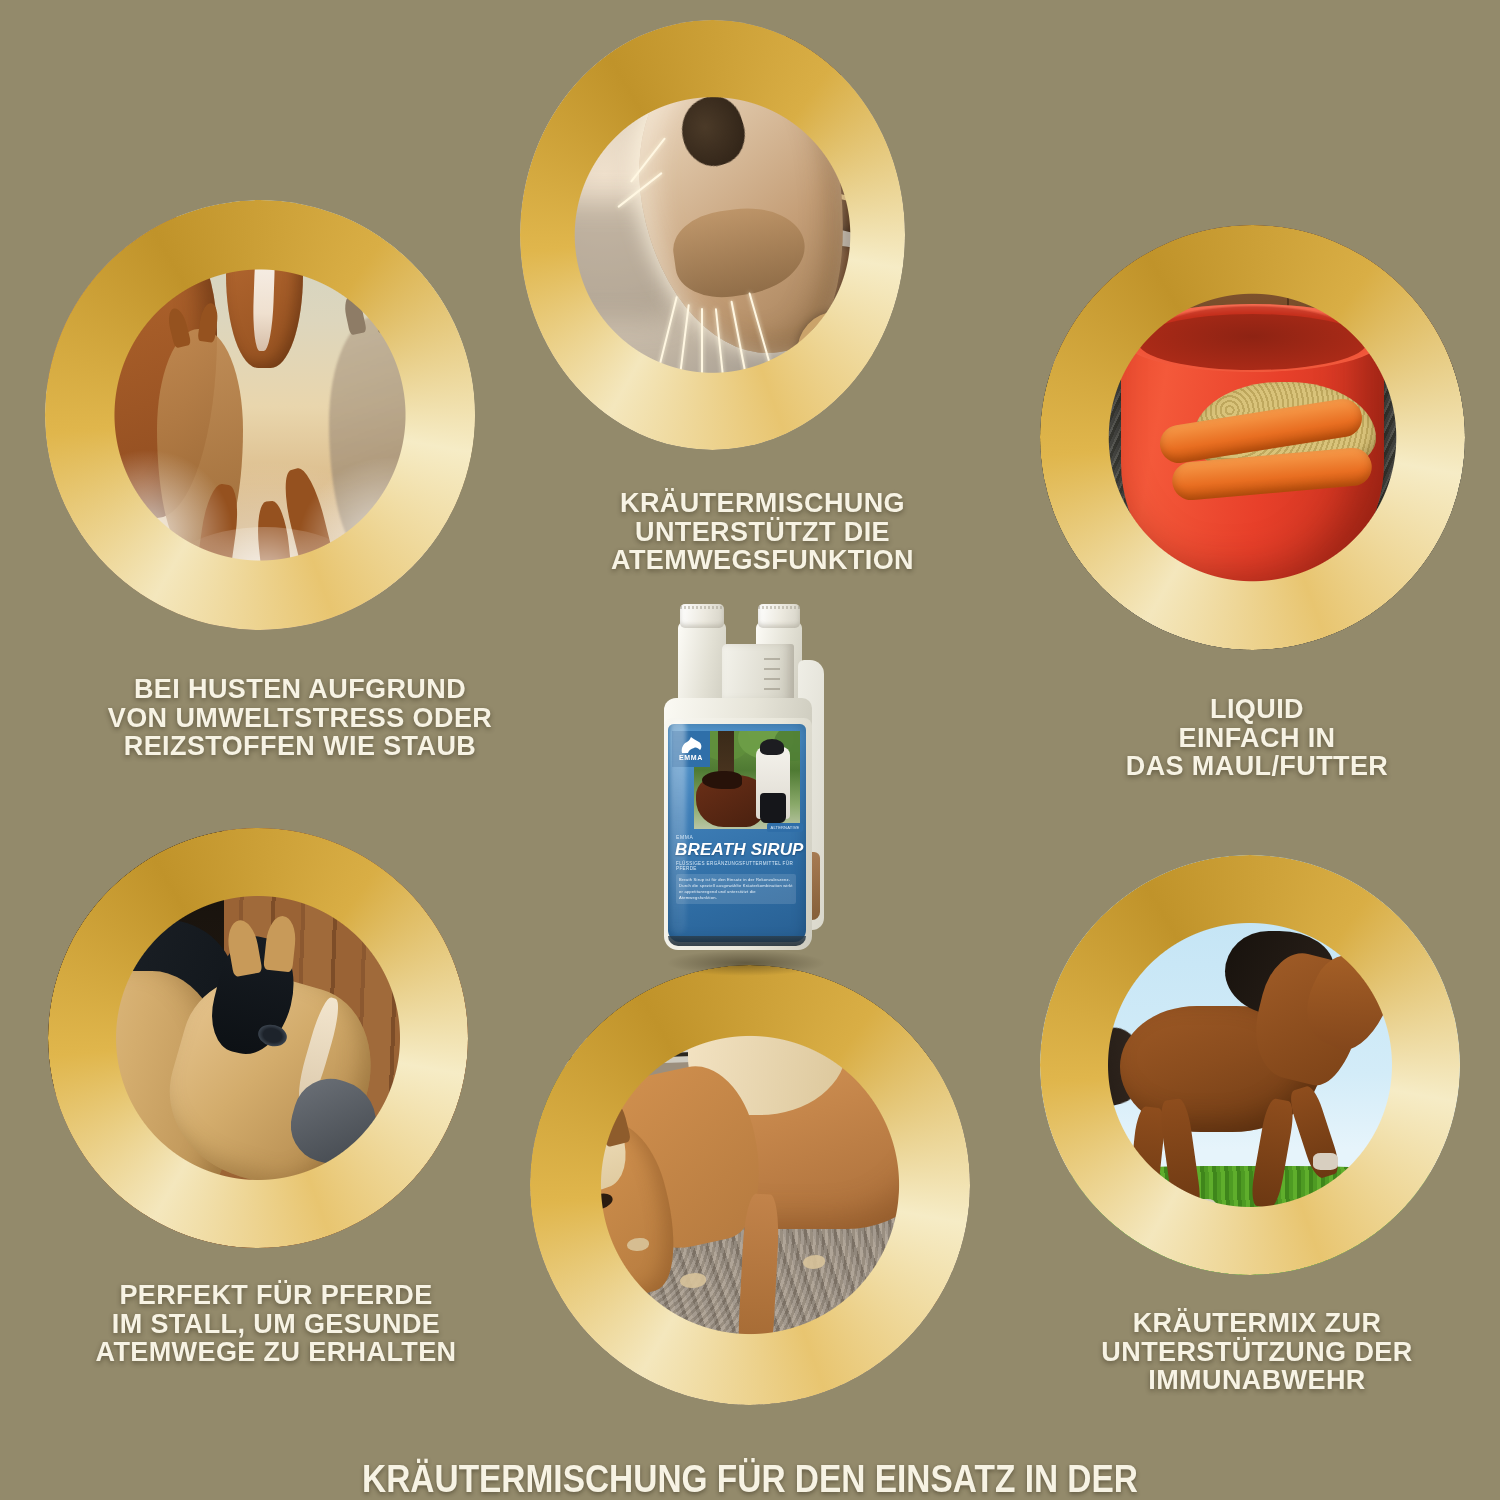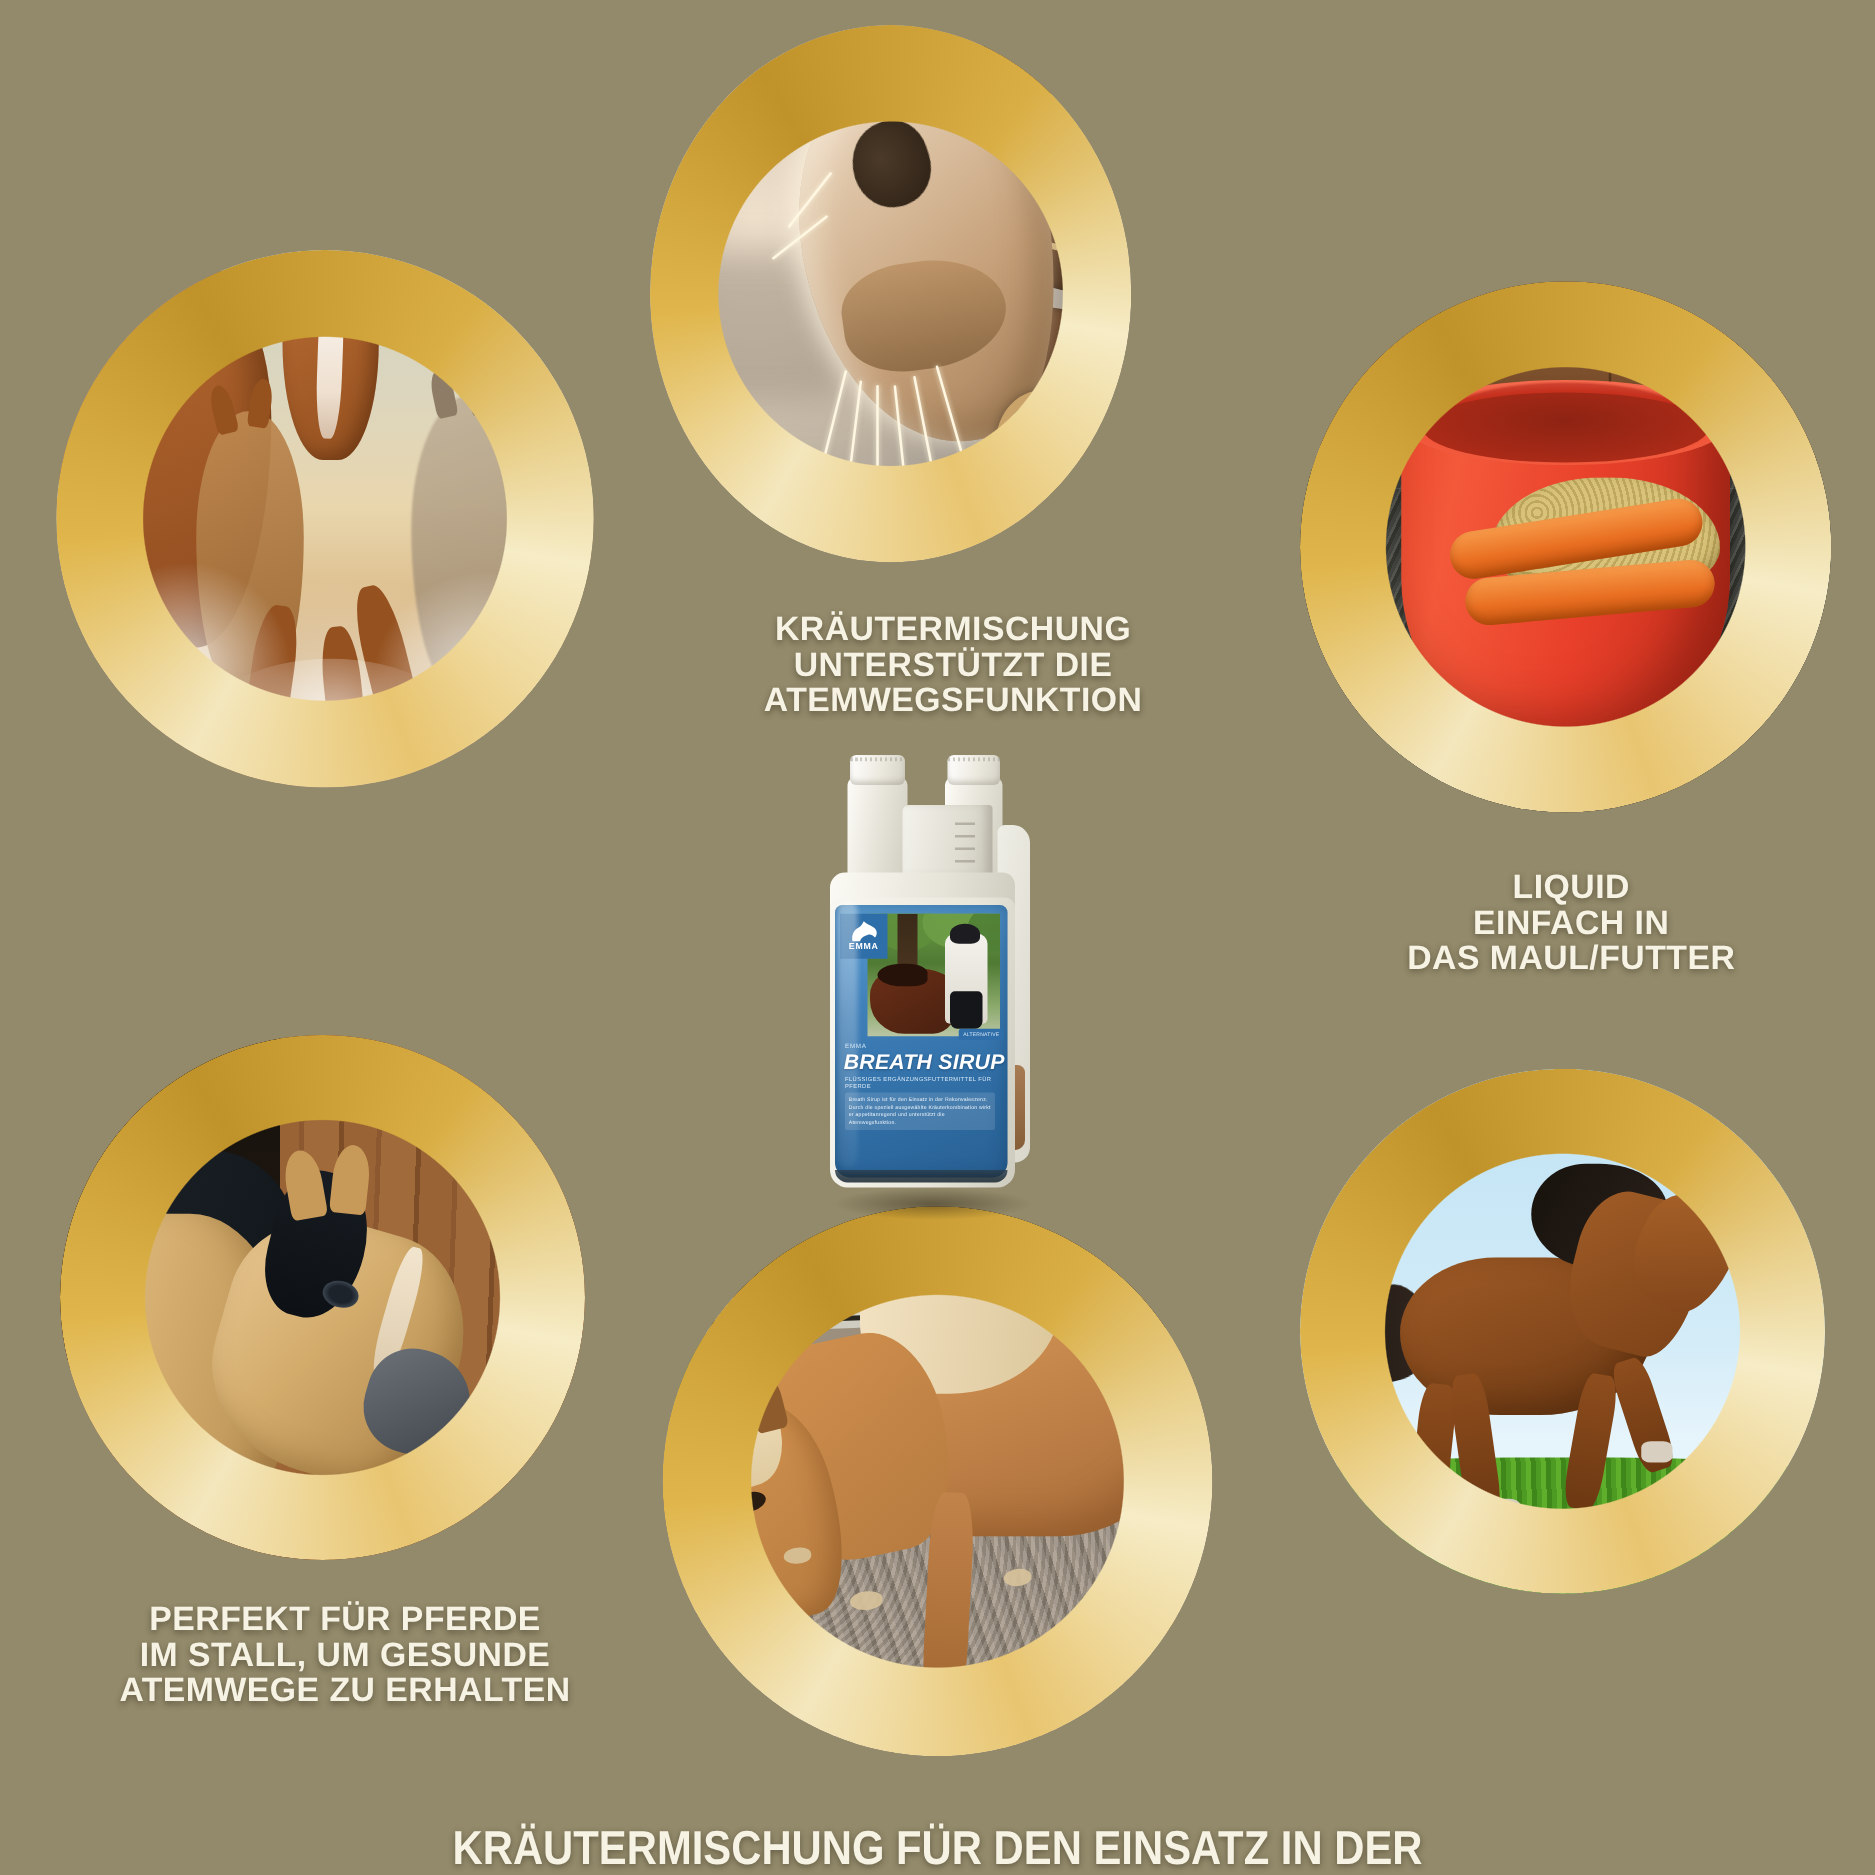--- a/index.html
+++ b/index.html
@@ -337,20 +337,23 @@
         <div class="g-leg" style="left:50%;top:70%;width:7%;height:26%;transform:rotate(-6deg);"></div>
         <div class="g-leg" style="left:58%;top:62%;width:8%;height:32%;transform:rotate(-14deg);"></div>
         <div class="g-dust" style="left:4%;top:58%;width:40%;height:40%;"></div>
         <div class="g-dust" style="left:58%;top:60%;width:44%;height:42%;"></div>
         <div class="g-dust" style="left:26%;top:76%;width:50%;height:28%;"></div>
       </div>
     </div>
     <div class="ring-solid" style="inset:0;"></div>
   </div>
 
+  <p class="txt txt-sm" style="left:0;top:648px;width:600px;">BEI HUSTEN AUFGRUND
+VON UMWELTSTRESS ODER
+REIZSTOFFEN WIE STAUB</p>
 
   <div class="circle" style="left:520px;top:20px;width:385px;height:430px;">
     <div class="photo">
       <div class="scene sc-muzzle">
         <div class="m-bg-blur"></div>
         <div class="m-halter" style="left:64%;top:-2%;width:17%;height:40%;transform:rotate(20deg);"></div>
         <div class="m-halter" style="left:58%;top:36%;width:36%;height:11%;transform:rotate(14deg);"></div>
         <div class="m-halter" style="left:72%;top:52%;width:13%;height:34%;transform:rotate(8deg);"></div>
         <div class="m-buckle" style="left:80%;top:28%;width:12%;height:12%;transform:rotate(14deg);"></div>
         <div class="m-nose"></div>
@@ -468,20 +471,23 @@
         <div class="f-leg" style="left:52%;top:58%;width:7%;height:26%;transform:rotate(10deg);"></div>
         <div class="f-leg" style="left:62%;top:55%;width:7%;height:22%;transform:rotate(-18deg);"></div>
         <div class="f-hoof" style="left:21%;top:84%;width:7%;height:4%;"></div>
         <div class="f-hoof" style="left:35%;top:82%;width:7%;height:4%;"></div>
         <div class="f-hoof" style="left:65%;top:71%;width:6%;height:4%;"></div>
       </div>
     </div>
     <div class="ring-solid" style="inset:0;"></div>
   </div>
 
+  <p class="txt txt-sm" style="left:1022px;top:1282px;width:470px;">KRÄUTERMIX ZUR
+UNTERSTÜTZUNG DER
+IMMUNABWEHR</p>
 
   <div id="bottle">
     <div class="bo-shadow"></div>
 
     <div class="bo-neck" style="left:18px;top:22px;width:48px;height:84px;"></div>
     <div class="bo-cap" style="left:20px;top:4px;width:44px;height:24px;"></div>
 
     <div class="bo-neck" style="left:96px;top:22px;width:46px;height:84px;"></div>
     <div class="bo-cap" style="left:98px;top:4px;width:42px;height:24px;"></div>
 

